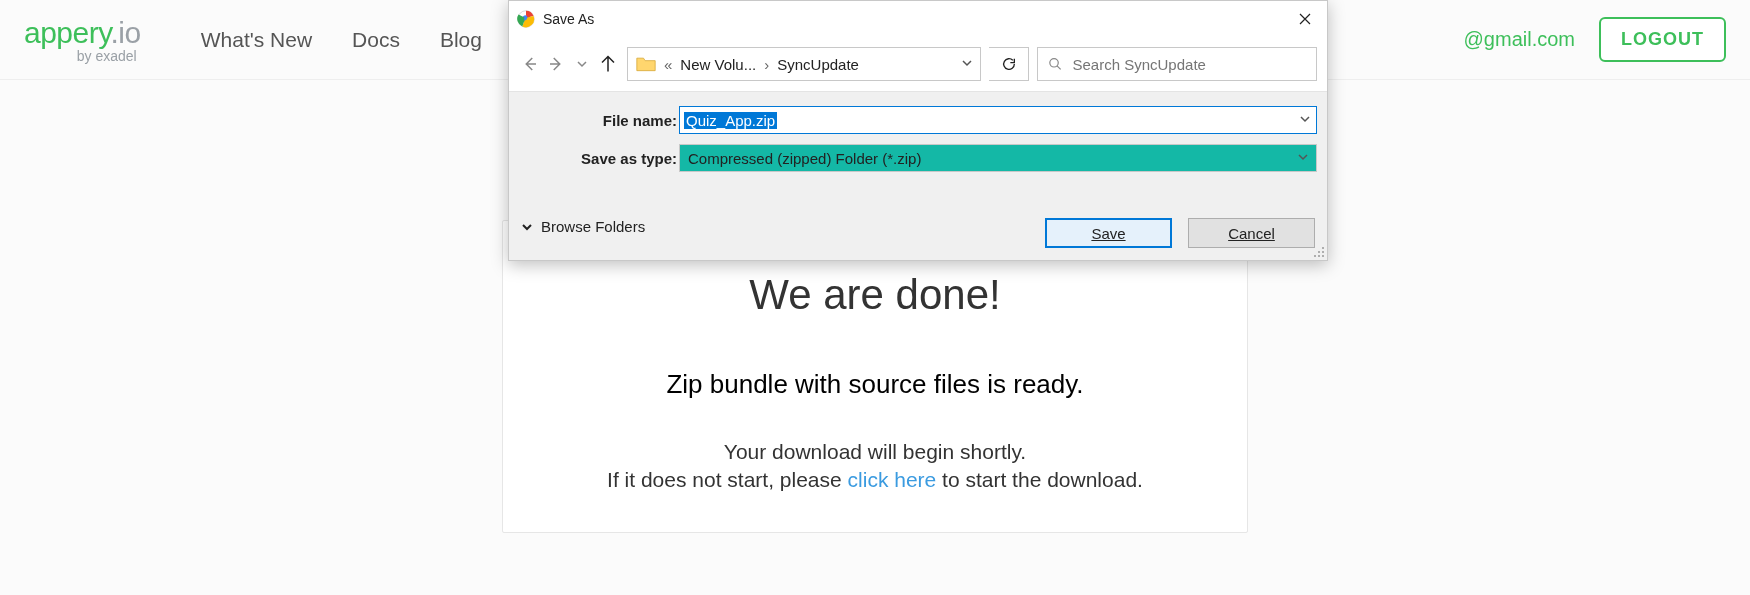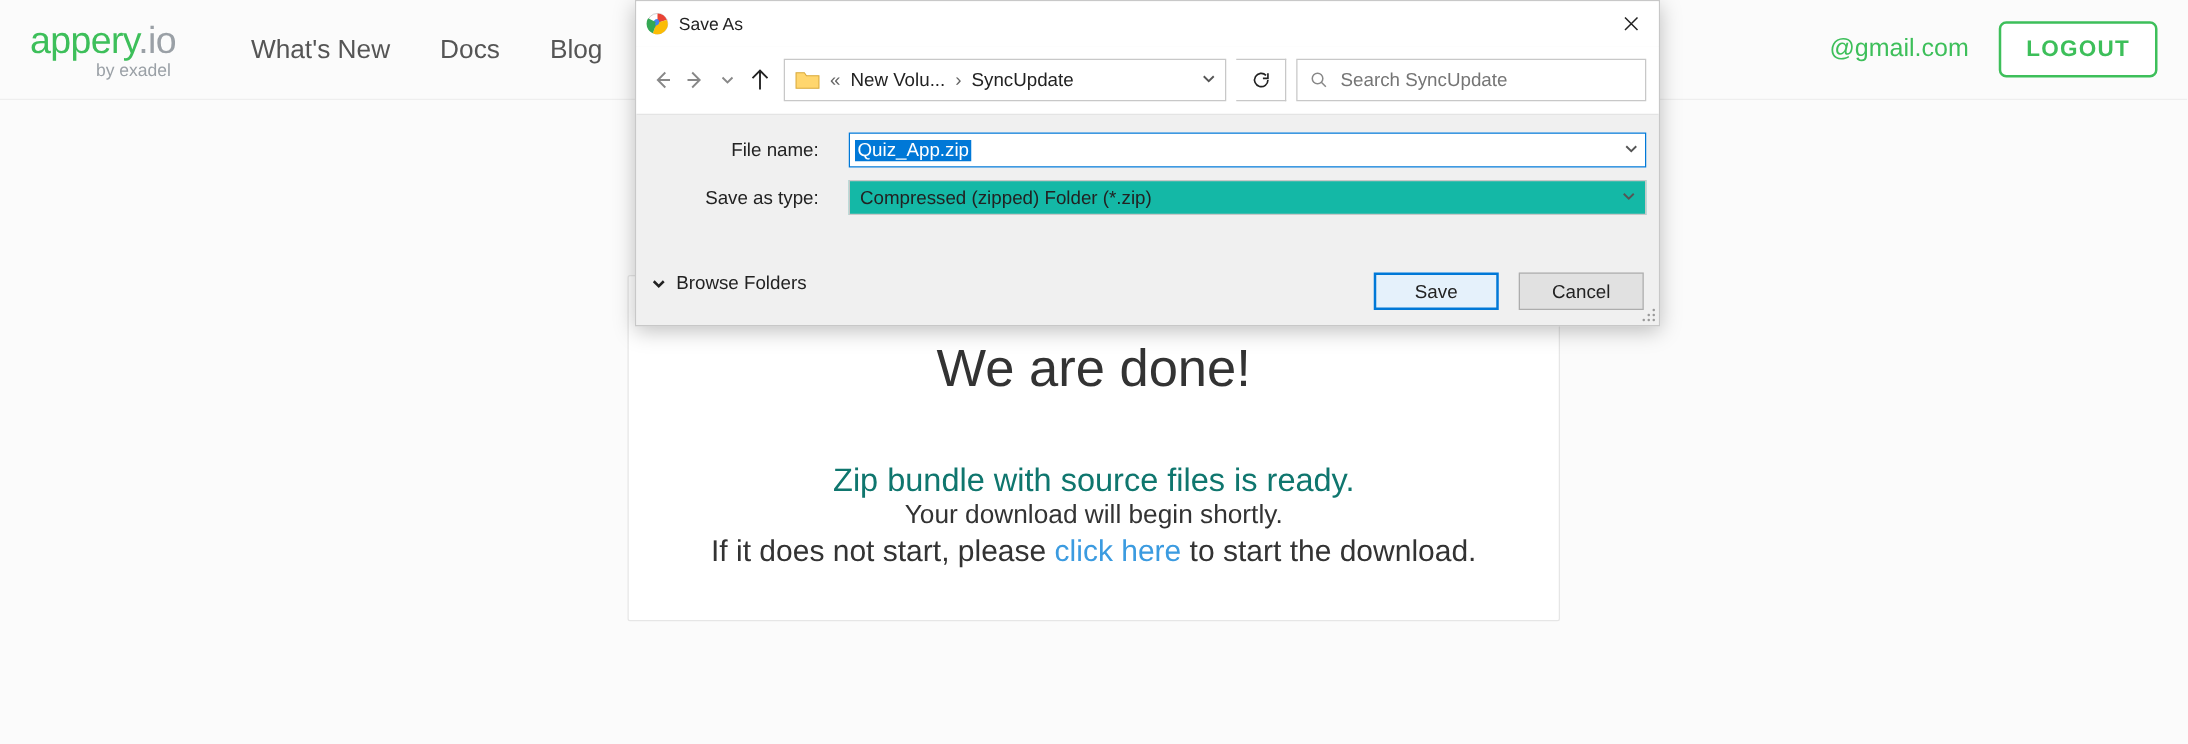--- a/index.html
+++ b/index.html
@@ -45,23 +45,23 @@
   .content-card {
     width: 746px;
     margin: 140px auto 40px;
     background: #fff;
     border: 1px solid #e6e6e6;
     border-radius: 2px;
     padding: 50px 30px 40px;
     text-align: center;
   }
   .done-title { font-size: 42px; color: #333; font-weight: 400; margin-bottom: 50px; }
-  .ready-text { font-size: 26px; color: #0f766e; }
+  .ready-text { font-size: 26px; color: #000000; margin-bottom: 40px; }
   .shortly-text { font-size: 21px; color: #333; margin-bottom: 4px; }
-  .startline { font-size: 24px; color: #333; }
+  .startline { font-size: 21px; color: #333; }
   .startline a { color: #3b9be0; text-decoration: none; }
 
   
   .dialog {
     position: absolute;
     top: 0;
     left: 508px;
     width: 820px;
     background: #f0f0f0;
     border: 1px solid #c8c8c8;
@@ -106,21 +106,21 @@
   .chev { color:#666; }
   .refresh-box { width: 40px; height: 34px; border: 1px solid #c8c8c8; border-left:none; display:flex;align-items:center;justify-content:center;color:#222;background:#fff;}
   .searchbox {
     width: 280px; height: 34px; border: 1px solid #c8c8c8;
     display:flex; align-items:center; padding: 0 10px; gap: 10px; color:#777; background:#fff;
   }
   .searchbox input { border:none; outline:none; font-size:15px; color:#555; width:100%; background:transparent;}
 
   .form-area { background:#f0f0f0; padding: 14px 10px 6px; }
   .form-row { display:flex; align-items:center; margin-bottom: 10px; }
-  .form-label { width: 160px; text-align:right; font-size:15px; color:#222; padding-right: 24px;}
+  .form-label { width: 160px; text-align:right; font-size:15px; color:#222; padding-right: 2px; font-weight: bold;}
   .filename-input {
     flex:1; height: 28px; border: 1px solid #0078d7; background:#fff;
     display:flex; align-items:center; padding: 0 4px; position:relative;
   }
   .filename-input .sel { background:#0078d7; color:#fff; padding: 0 2px; font-size:15px;}
   .dd-arrow { position:absolute; right:6px; color:#555; font-size:11px;}
   .type-select {
     flex:1; height: 28px; border: 1px solid #c8c8c8; background:#14b8a6;
     display:flex; align-items:center; padding: 0 8px; font-size:15px; color:#222; position:relative;
   }
@@ -129,22 +129,22 @@
   .button-row {
     background:#f0f0f0;
     padding: 30px 12px 12px;
     display:flex;
     align-items:flex-start;
     border-top: none;
   }
   .browse-folders { display:flex; align-items:center; gap:8px; font-size:15px; color:#222;}
   .dlg-btns { margin-left:auto; display:flex; gap:16px;}
   .dlg-btn {
-    width: 100px; height: 30px; background:#e1e1e1; border:1px solid #adadad;
-    font-size:15px; color:#222; display:flex; align-items:center; justify-content:center;
+    width: 127px; height: 30px; background:#e1e1e1; border:1px solid #adadad;
+    font-size:15px; color:#222; display:flex; align-items:center; justify-content:center;text-decoration:underline;
   }
   .dlg-btn.primary { border:2px solid #0078d7; background:#e5f1fb;}
 
   .resize-grip { position:absolute; right:2px; bottom:2px; width:12px; height:12px; }
 </style>
 </head>
 <body>
 
 <div class="header">
   <div class="logo-wrap">

